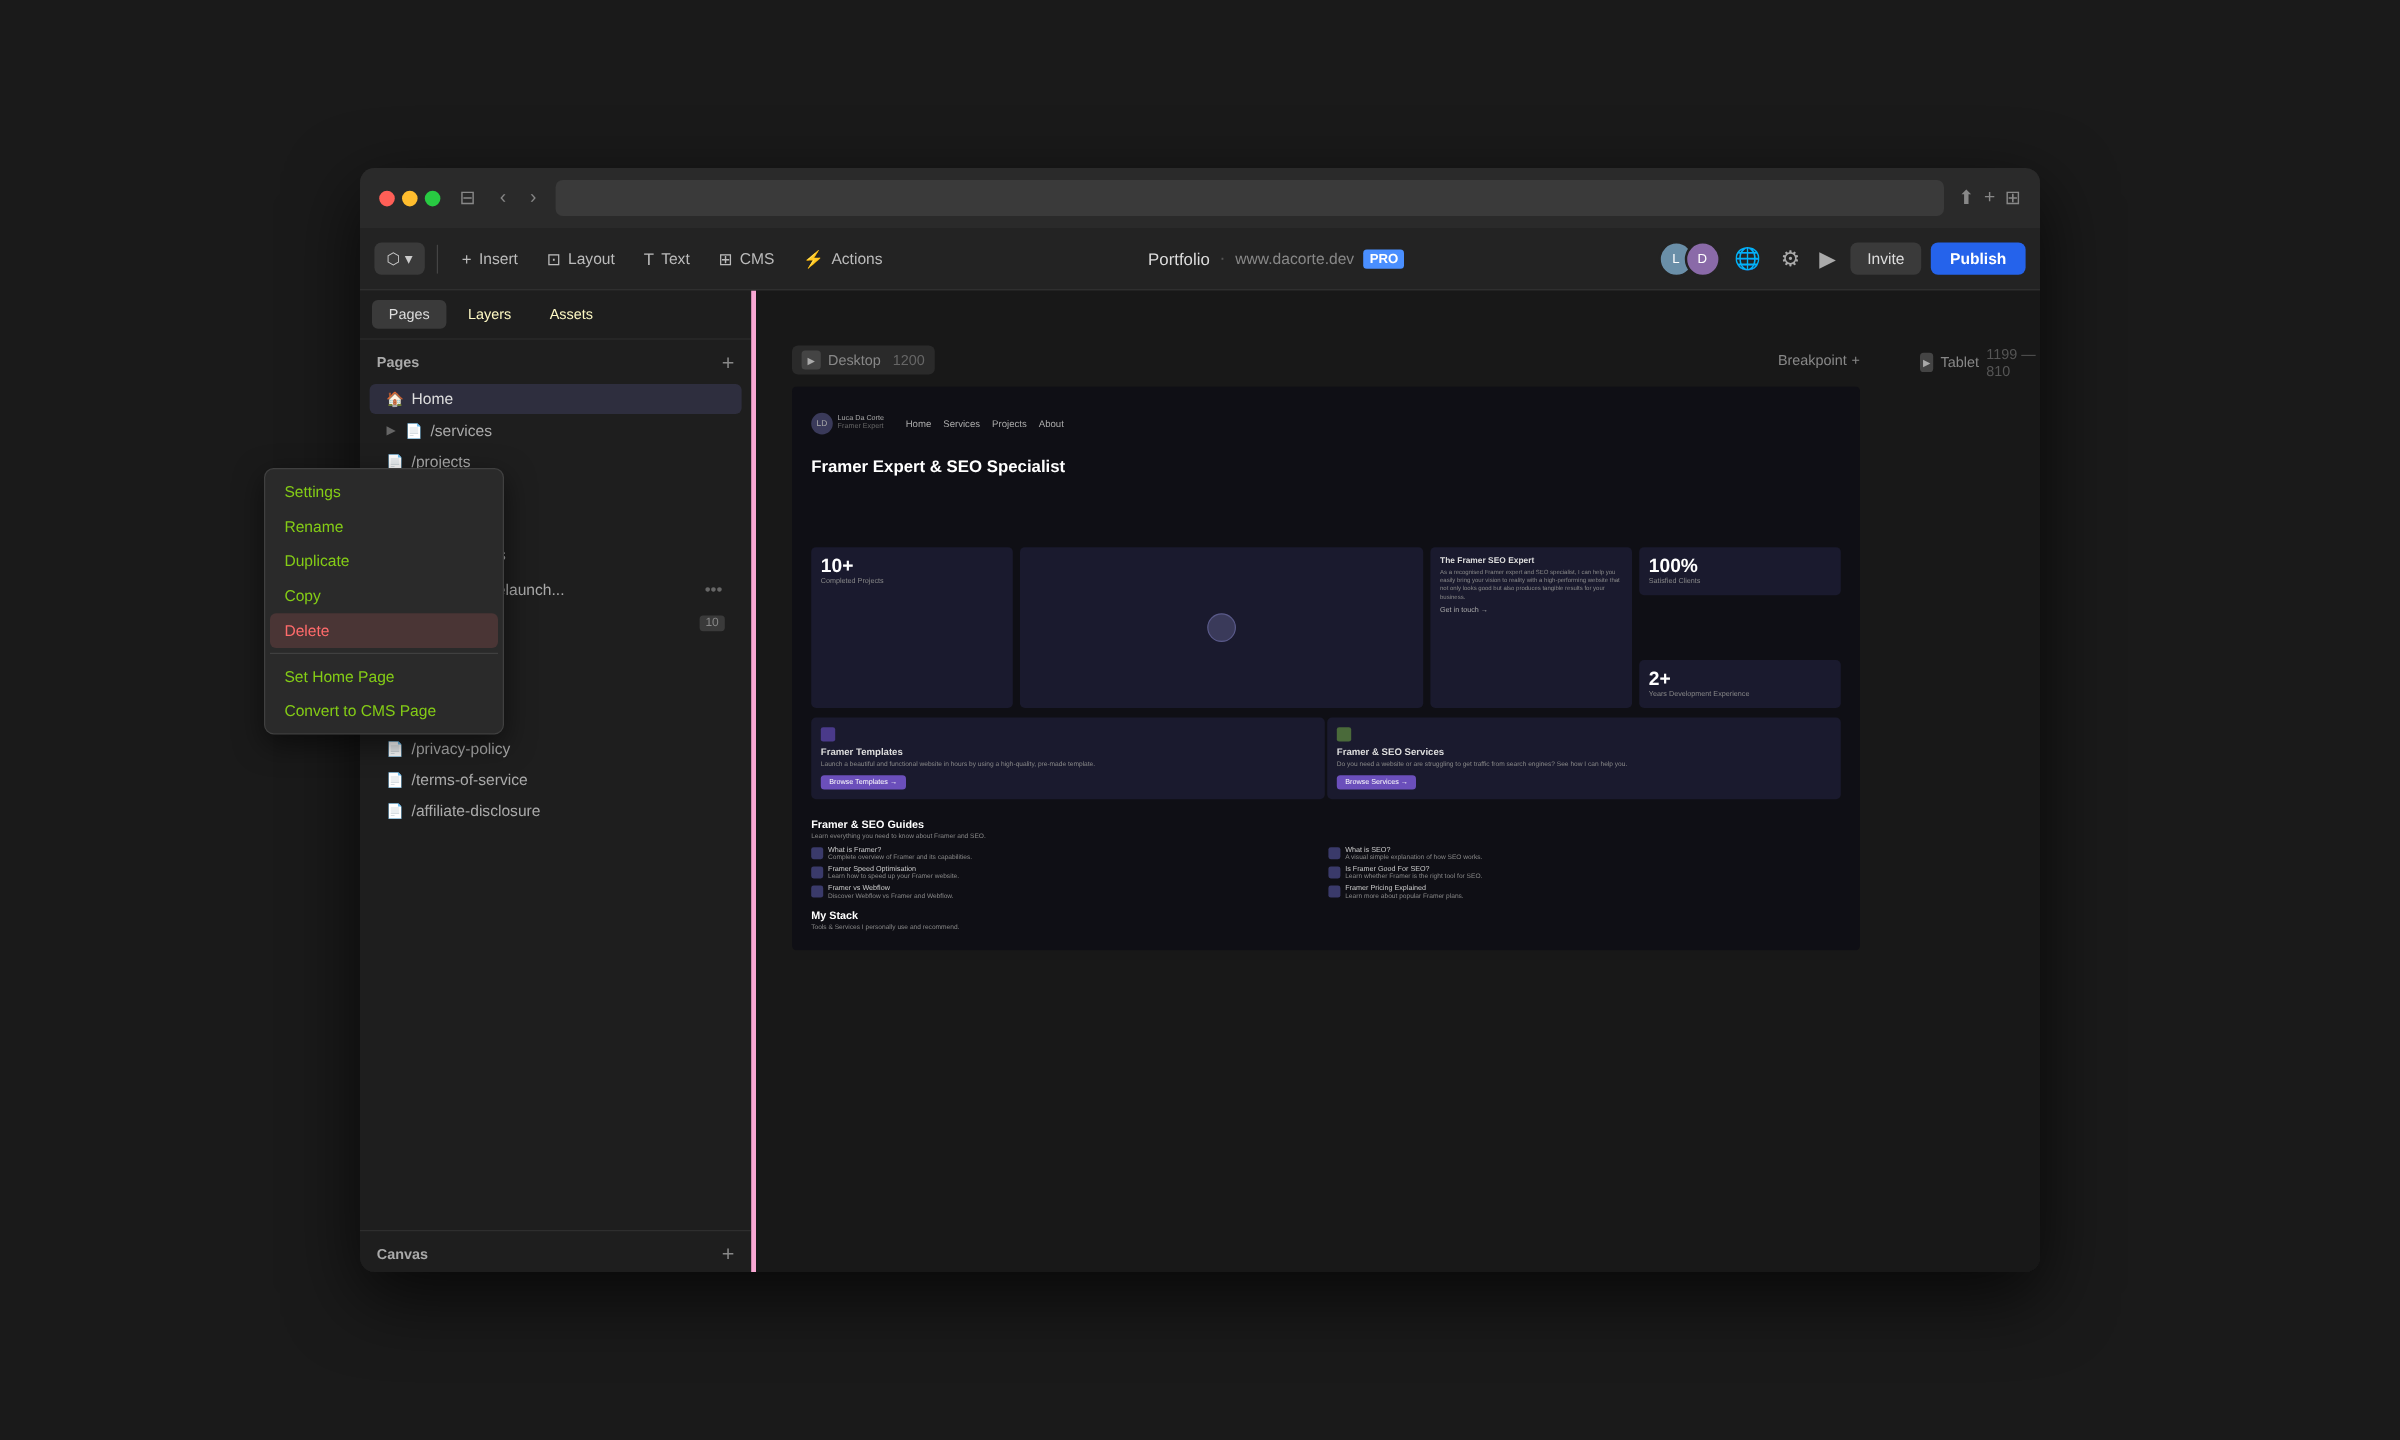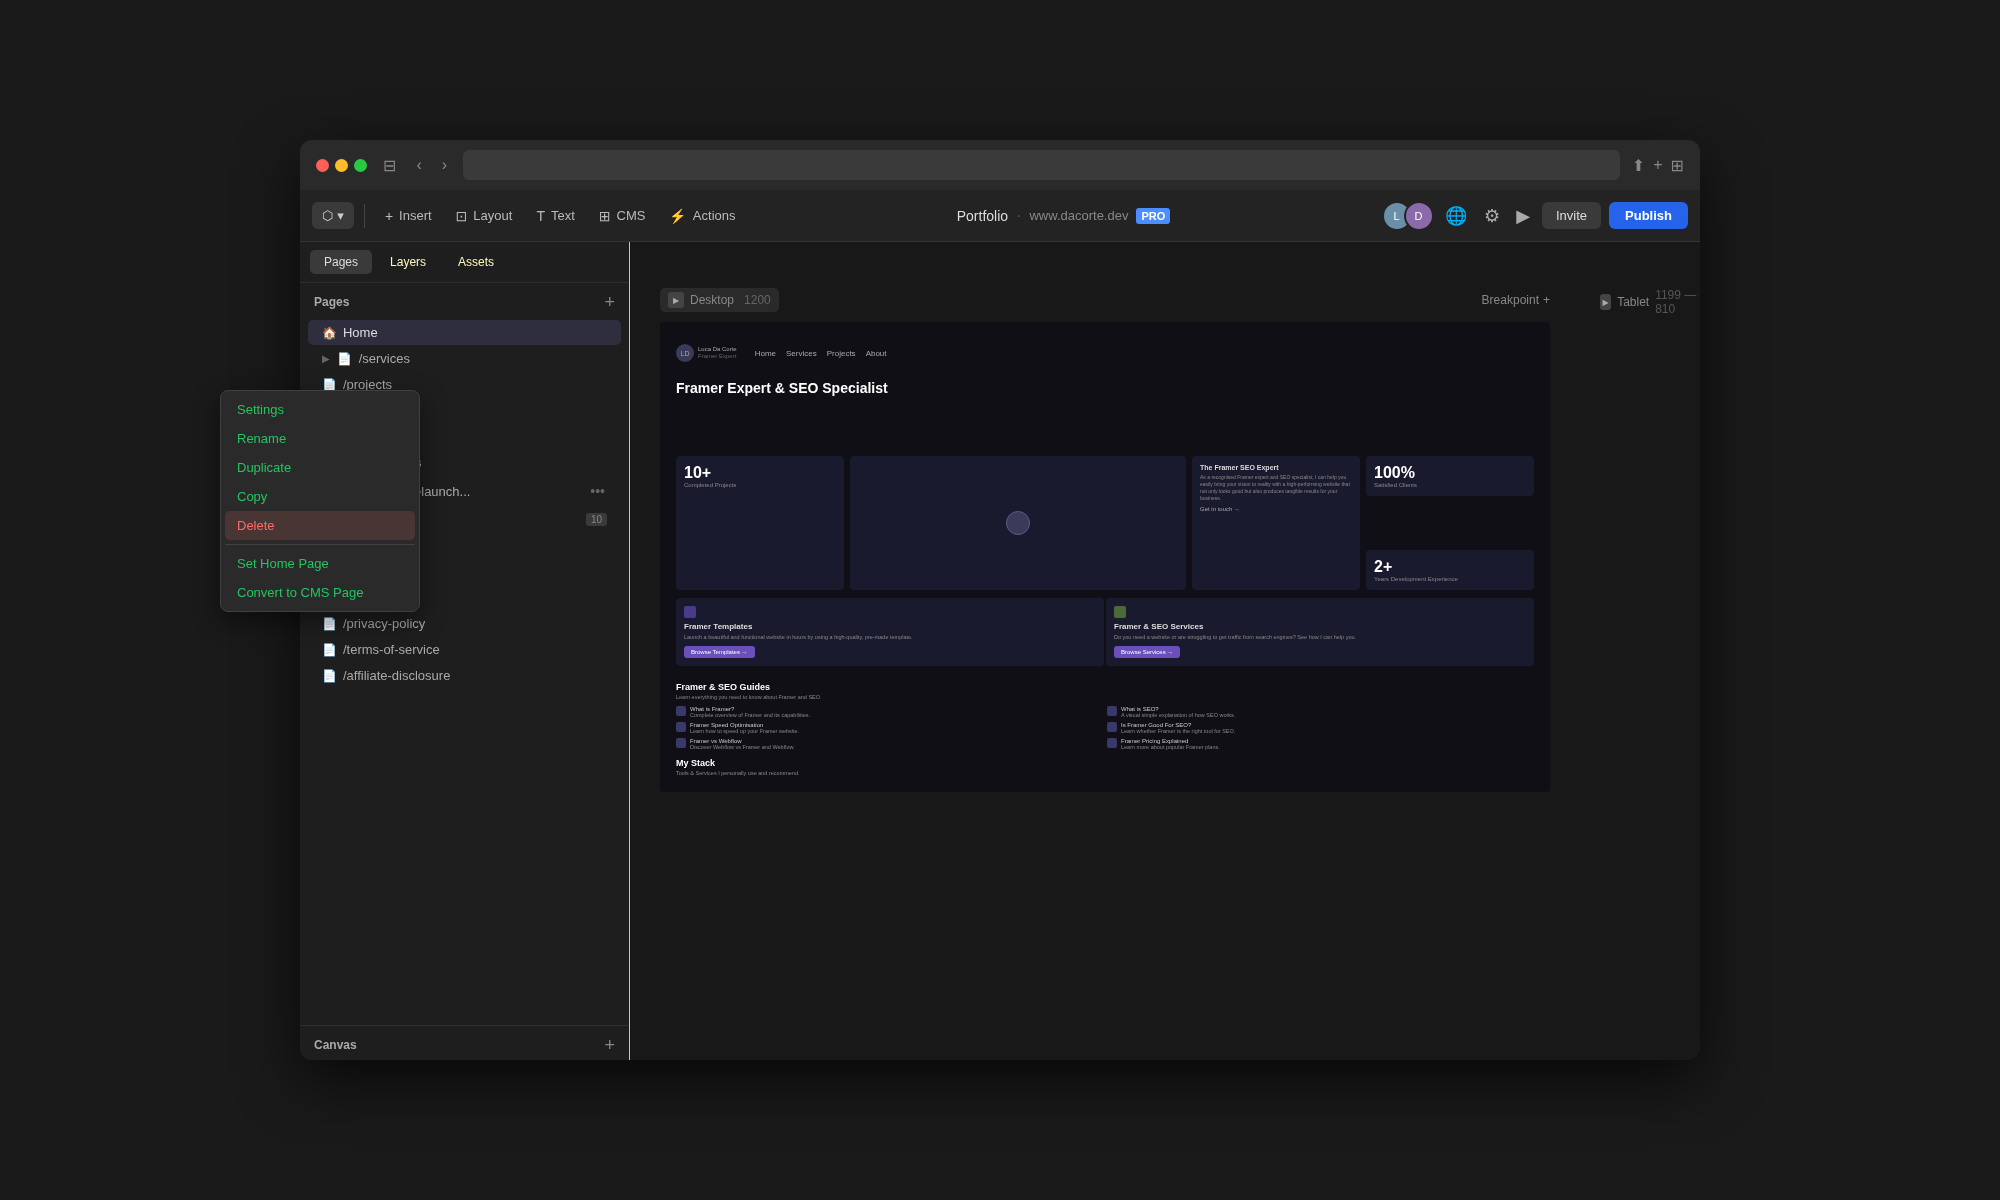--- a/index.html
+++ b/index.html
@@ -200,21 +200,21 @@
     
     .main-layout {
       display: flex;
       flex: 1;
       overflow: hidden;
     }
     
     .sidebar {
       width: 330px;
       background: #1e1e1e;
-      border-right: 1px solid #f9a8d4;
+      border-right: 4px solid #f9a8d4;
       display: flex;
       flex-direction: column;
       overflow: hidden;
     }
     .sidebar-tabs {
       display: flex;
       padding: 8px 10px;
       gap: 4px;
       border-bottom: 1px solid #2e2e2e;
     }
@@ -305,21 +305,21 @@
       border-radius: 8px;
       padding: 4px;
       z-index: 100;
       width: 200px;
       box-shadow: 0 8px 24px rgba(0,0,0,0.5);
     }
     .context-menu-item {
       padding: 7px 12px;
       border-radius: 5px;
       cursor: pointer;
-      color: #22c55e;
+      color: #84cc16;
       font-size: 13px;
     }
     .context-menu-item.delete {
       background: #4a3535;
       color: #ff6b6b;
     }
     .context-menu-divider {
       height: 1px;
       background: #404040;
       margin: 4px 0;

